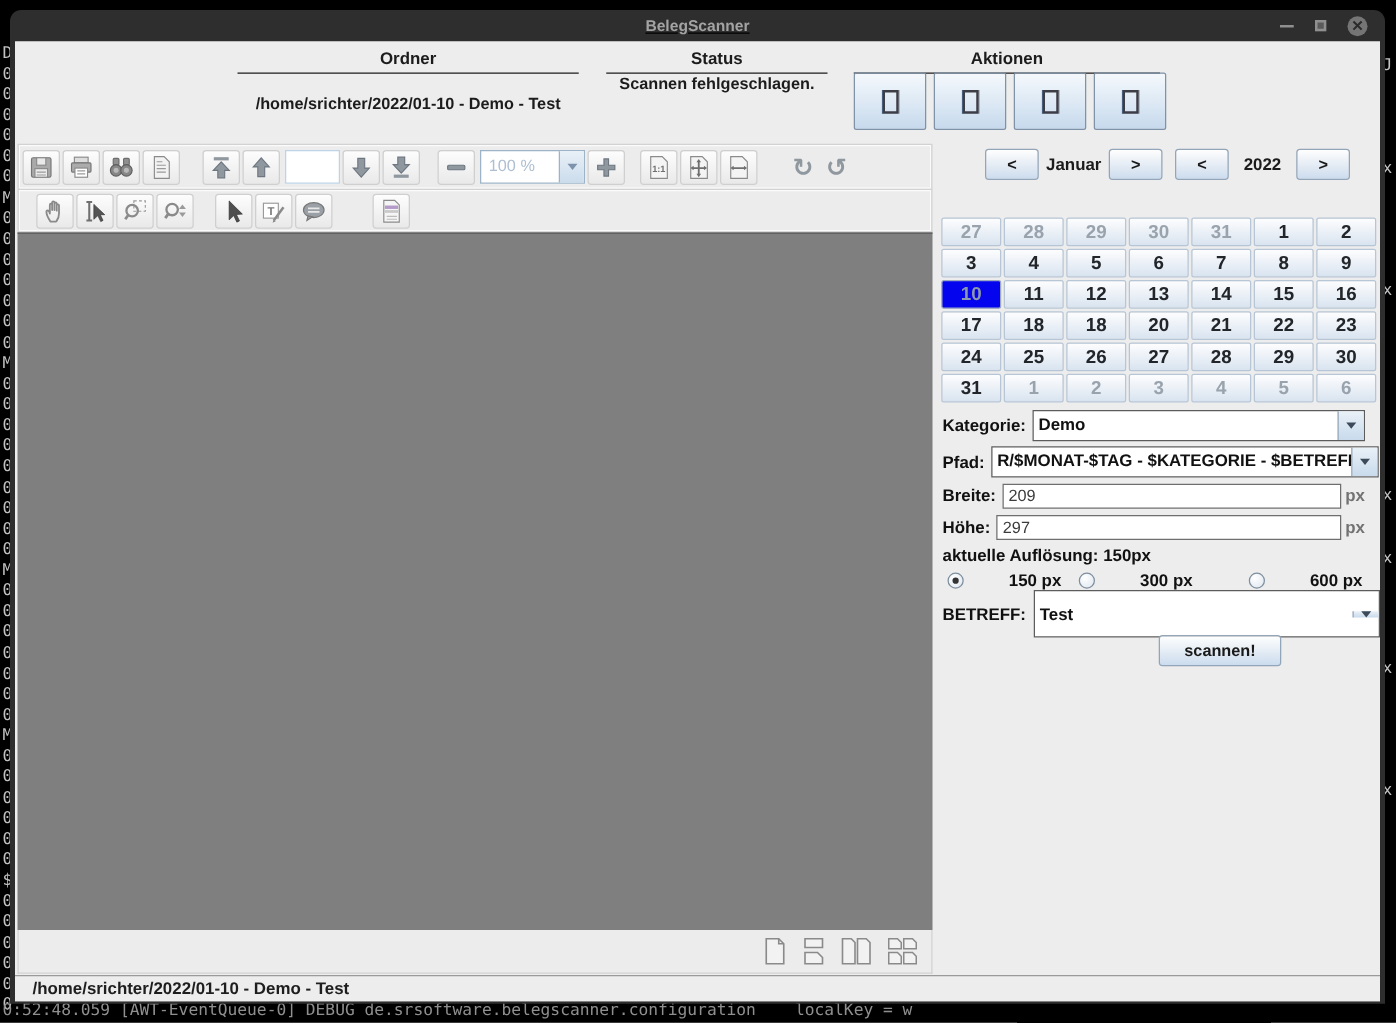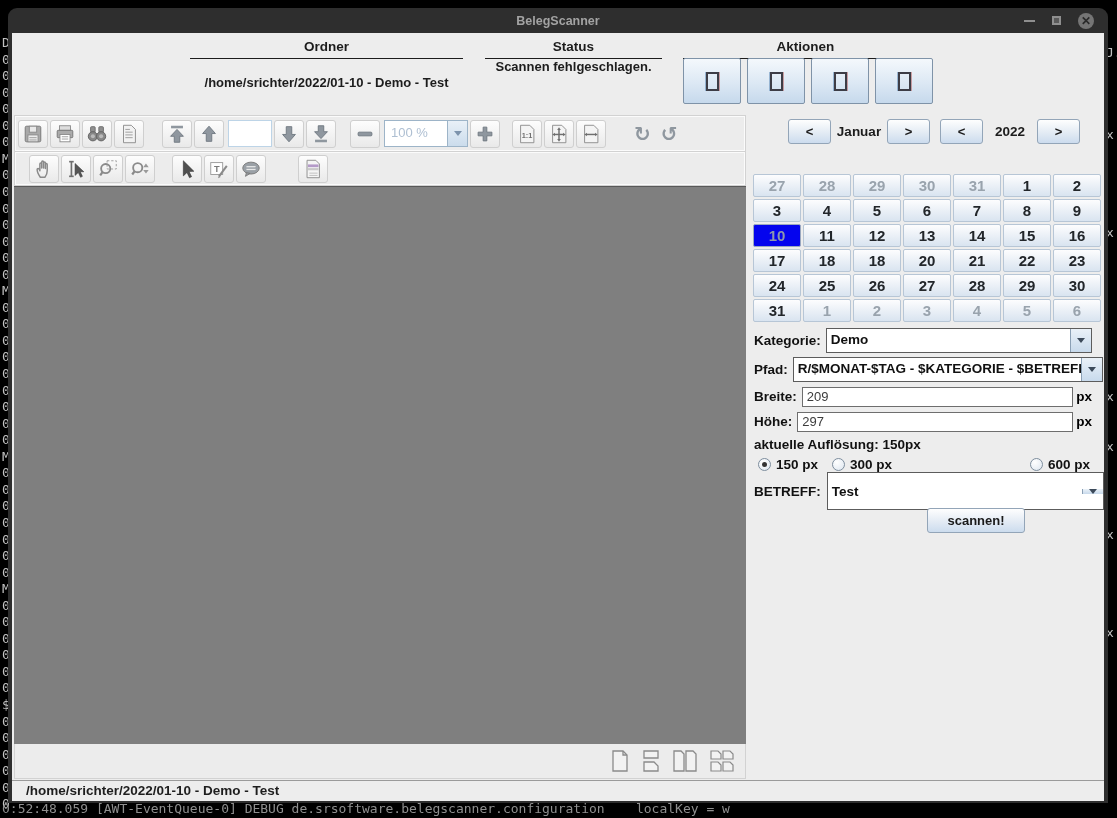--- a/index.html
+++ b/index.html
@@ -5,21 +5,21 @@
   * { margin:0; padding:0; box-sizing:border-box; }
   html,body { width:1117px; height:818px; background:#000; overflow:hidden;
               font-family:"Liberation Sans", sans-serif; }
   .term { position:absolute; color:#c2c2c2; font-family:"DejaVu Sans Mono", monospace;
           font-size:13px; line-height:14px; white-space:pre; z-index:1; }
   .term-dim { color:#8f8f8f; }
 
   
   .window { position:absolute; left:8px; top:8px; width:1100px; height:795px;
             background:#2e2e2e; border-radius:9px 9px 0 0; z-index:2; }
-  .titlebar { height:25px; display:flex; align-items:center; justify-content:center; position:relative; }
+  .titlebar { height:25px; display:flex; align-items:center; justify-content:center; position:relative;text-decoration:underline; }
   .titlebar .title { color:#a3a3a3; font-size:12.5px; font-weight:bold; }
   .tb-controls { position:absolute; right:14px; top:0; height:25px; display:flex; align-items:center; gap:17px; }
   .tb-min { width:11px; height:2px; background:#8f8f8f; }
   .tb-restore { width:9px; height:9px; border:2px solid #8f8f8f; background:#5a5a5a; }
   .tb-close { width:16px; height:16px; border-radius:50%; background:#757575; color:#2a2a2a;
               font-size:12px; font-weight:bold; display:flex; align-items:center; justify-content:center; line-height:1; }
   .winbody { position:absolute; top:25px; left:4px; right:4px; bottom:2px; background:#ededed; }
 
   
   .colhead { position:absolute; text-align:center; font-size:13.5px; font-weight:bold; color:#1c1c1c;
@@ -81,23 +81,23 @@
   .daycell.selected { background:#0404ee; border-color:#9aa8c0; color:#8c98ac; }
 
   .frow { position:absolute; left:0; right:0; display:flex; align-items:center; }
   .flabel { font-weight:bold; font-size:13.5px; color:#111; margin-left:8px; white-space:nowrap; }
   .combo { height:25px; border:1px solid #5c5c5c; background:#fff; display:flex; overflow:hidden; }
   .combo-text { flex:1; font-weight:bold; font-size:13.5px; color:#111; padding:3px 4px; white-space:nowrap; overflow:hidden; }
   .combo-arrow { width:21px; flex:none; background:linear-gradient(#eaf1f8,#c8daec); border-left:1px solid #8ba0b5;
                  display:flex; align-items:center; justify-content:center; }
   .combo-arrow .tri-down { border-top-color:#3c4a5a; }
   .tinput { height:20px; border:1px solid #6e6e6e; background:#fff; font-size:13px; color:#3c3c3c; padding:1px 4px; }
-  .unit { font-weight:bold; font-size:13.5px; color:#000000; margin-left:3px; margin-right:12px; }
+  .unit { font-weight:bold; font-size:13.5px; color:#737373; margin-left:3px; margin-right:12px; }
   .radio-row { display:flex; align-items:center; }
-  .radio-item { display:flex; align-items:center; font-weight:bold; font-size:13.5px; color:#111; }
+  .radio-item { display:flex; align-items:center; font-weight:bold; font-size:13.5px; color:#111;gap:31px; }
   .radio-dot { width:13px; height:13px; border-radius:50%; border:1px solid #7e8e9e;
                background:radial-gradient(circle at 35% 30%, #fff, #dde6ef); margin-right:5px; position:relative; }
   .radio-dot.checked::after { content:""; position:absolute; left:3px; top:3px; width:5px; height:5px;
                border-radius:50%; background:#333; }
   .scanbtn { position:absolute; width:98px; height:25px; }
   .uglyph { font-family:"DejaVu Sans", sans-serif; color:#8f979f; font-size:20px; font-weight:bold; line-height:1; }
 </style>
 </head>
 <body>
 

